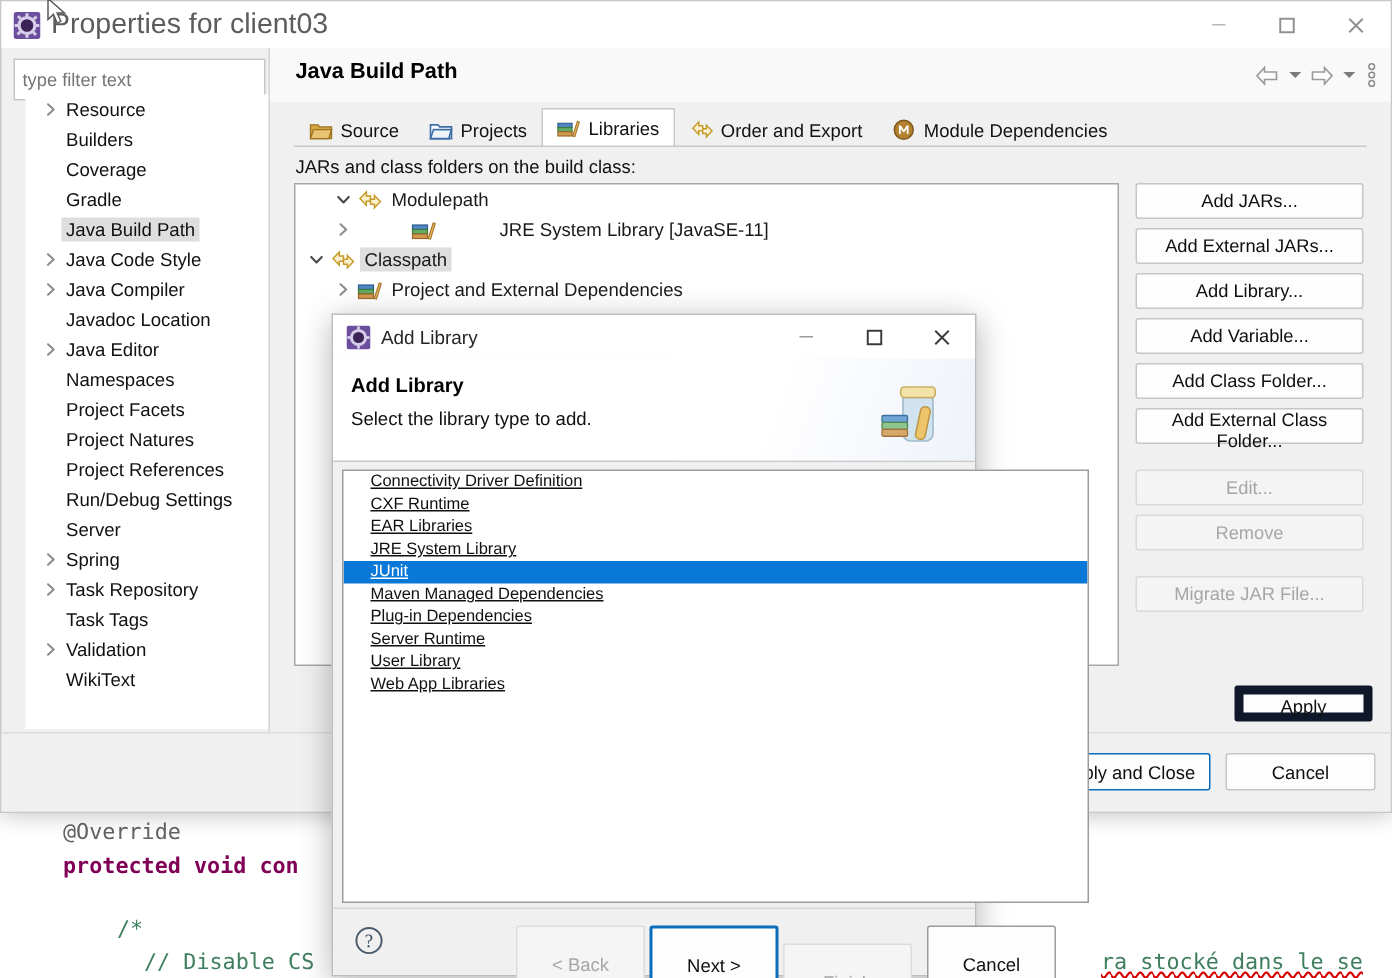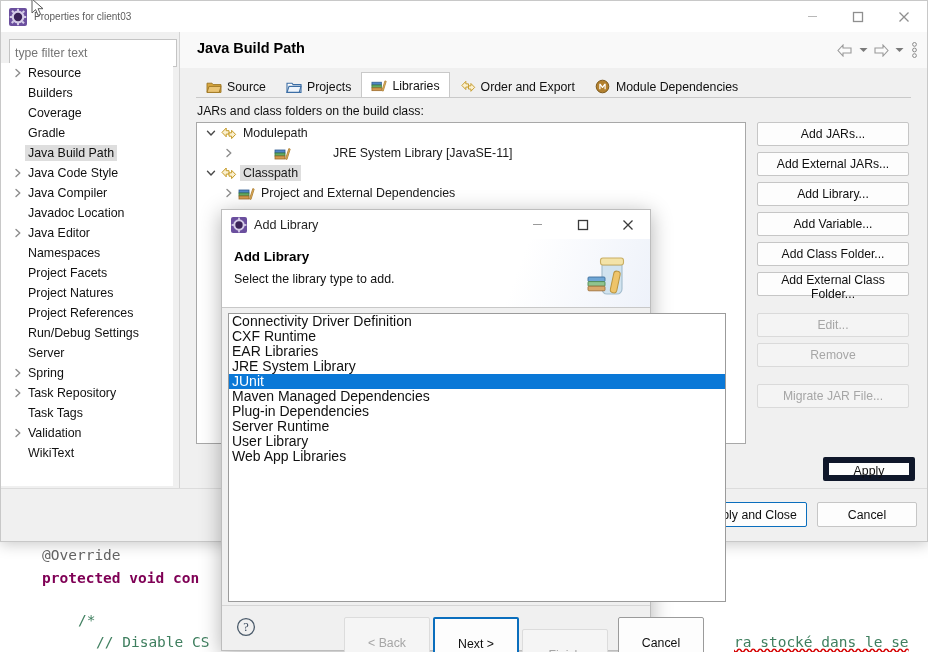--- a/index.html
+++ b/index.html
@@ -54,21 +54,21 @@
     display: flex;
     align-items: center;
   }
   #props-title-icon {
     margin-left: 8px;
     width: 18px; height: 18px;
     flex: none;
   }
   #props-title-text {
     margin-left: 7px;
-    font-size: 10px;
+    font-size: 19px;
     color: #5c5c5c;
     font-family: "Liberation Sans", sans-serif;
   }
   .win-ctrls { margin-left: auto; display: flex; height: 31px; }
   .win-btn {
     width: 46px; height: 31px;
     display: flex; align-items: center; justify-content: center;
   }
   .win-btn svg { display: block; }
 
@@ -90,21 +90,21 @@
     box-sizing: border-box;
     border: 1px solid #c4c4c4;
     background: #ffffff;
     font-family: "Liberation Sans", sans-serif;
     font-size: 12.2px;
     color: #4f4f4f;
     padding: 0 5px;
     outline: none;
   }
   #props-tree {
-    position: absolute; left: 0; top: 62px;
+    position: absolute; left: 16px; top: 62px;
     width: 172px; bottom: 55px;
     background: #ffffff;
     overflow: hidden;
   }
   .tree-row {
     height: 20px;
     display: flex;
     align-items: center;
     padding-left: 10px;
     font-size: 12.4px;
@@ -335,25 +335,26 @@
     position: absolute;
     left: 6px; top: 103px;
     width: 498px; height: 289px;
     background: #ffffff;
     border: 1px solid #9b9b9b;
     box-sizing: border-box;
     overflow: hidden;
   }
   .dlg-item {
     height: 15px;
-    padding: 0 3px;
-    font-size: 14px;
+    padding: 0 18px;
+    font-size: 11px;
     line-height: 15px;
     color: #101010;
     white-space: nowrap;
+    text-decoration: underline;
   }
   .dlg-item.selected {
     background: #0a78d7;
     color: #ffffff;
   }
 
   #dlg-bottom {
     position: absolute;
     left: 0; right: 0; bottom: 0; height: 44px;
     border-top: 1px solid #d6d6d6;
@@ -642,21 +643,21 @@
               <circle cx="7.5" cy="7.5" r="6.3" fill="#b3812f" stroke="#7d5a1e" stroke-width="1"></circle>
               <path d="M4.3 10.3 L4.3 4.7 L5.6 4.7 L7.5 7.6 L9.4 4.7 L10.7 4.7 L10.7 10.3 L9.5 10.3 L9.5 6.7 L7.9 9.1 L7.1 9.1 L5.5 6.7 L5.5 10.3 Z" fill="#ffffff"></path>
             </svg>
           </span>
           <span>Module Dependencies</span>
         </div>
       </div>
     <div id="tabs-underline"></div>
     <div id="jars-label">JARs and class folders on the build class:</div>
     <div id="libs-tree">
-        <div class="lib-row" style="padding-left: 6px;">
+        <div class="lib-row" style="padding-left: 24px;">
           <span class="lib-arrow">
             <svg width="10" height="10" viewBox="0 0 10 10">
               <path d="M1.5 3.3 L5 7 L8.5 3.3" fill="none" stroke="#4a4a4a" stroke-width="1.4" stroke-linecap="round" stroke-linejoin="round"></path>
             </svg>
           </span>
           <span class="lib-ico">
             <svg width="17" height="15" viewBox="0 0 17 15">
               <path d="M6.2 2 L2 6.4 L6.2 10.8 L6.2 8.1 L9 8.1 L9 4.7 L6.2 4.7 Z" fill="#fbf0cf" stroke="#c59a27" stroke-width="1"></path>
               <path d="M11.6 4.3 L15.6 8.4 L11.6 12.6 L11.6 10.2 L9 10.2 L9 6.8 L11.6 6.8 Z" fill="#fbf0cf" stroke="#c59a27" stroke-width="1"></path>
             </svg>

